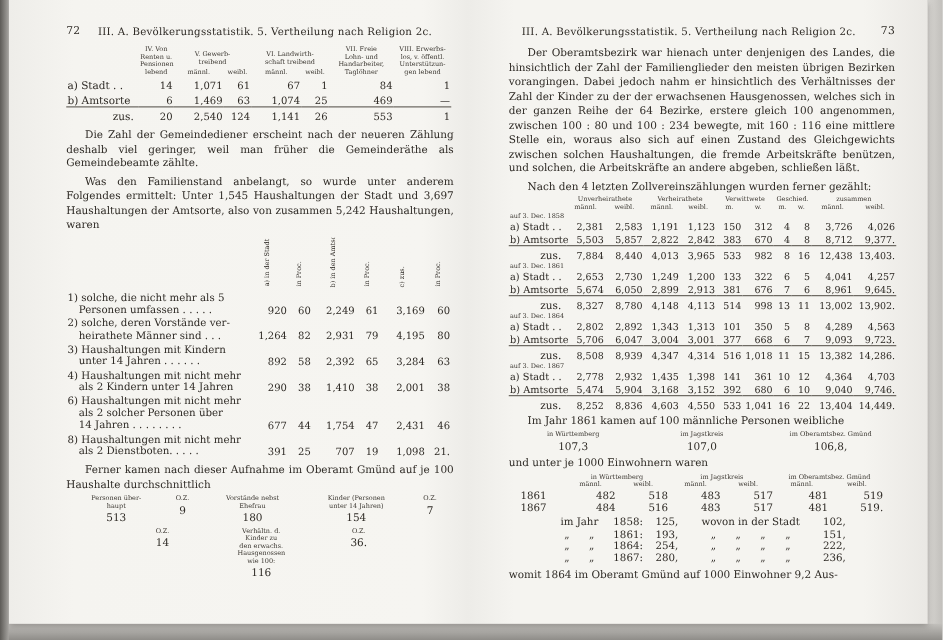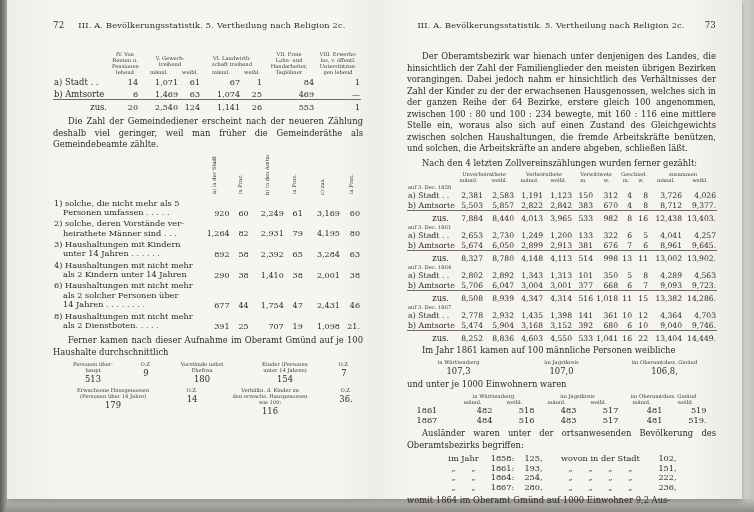--- a/index.html
+++ b/index.html
@@ -19,21 +19,21 @@
     position:absolute; left:7px; top:0; width:735px; height:499px; z-index:2;
     background:linear-gradient(90deg,#eeede9 0%,#f5f4f0 7%,#f6f5f1 45%,#edece8 50%,#f5f4f0 55%,#f5f4f0 93%,#eae8e4 100%);
     box-shadow:0 2px 5px rgba(40,38,35,.35);
   }
   .spread { display:flex; width:100%; height:100%; }
   .page { box-sizing:border-box; }
   .page-left  { width:372px; padding:20px 16px 0 46px; }
   .page-right { width:363px; padding:20px 26px 0 28px; }
 
   .runhead { display:flex; align-items:flex-end; font-size:8.2px; letter-spacing:.2px;
-    margin-bottom:21px; white-space:nowrap; }
+    margin-bottom:7px; white-space:nowrap; }
   .runhead .pn { font-size:8.6px; }
   .page-left  .runhead .pn { margin-right:14px; }
   .page-right .runhead { justify-content:flex-end; }
   .page-right .runhead .pn { margin-left:14px; }
   .page-right .runhead .rt { margin-right:6px; }
 
   .para { font-size:8.4px; line-height:11.5px; text-align:justify; text-indent:15px;
     margin:3px 0 3px 0; }
   .para.noindent { text-indent:0; }
   .center-line { font-size:8.4px; line-height:11.5px; text-indent:15px; margin:2px 0; }
@@ -170,20 +170,21 @@
                 <td class="num">124</td>
                 <td class="num">1,141</td>
                 <td class="num">26</td>
                 <td class="num">553</td>
                 <td class="num">1</td>
               </tr>
           </tbody>
         </table>
 
         <p class="para">Die Zahl der Gemeindediener erscheint nach der neueren Zählung deshalb viel geringer, weil man früher die Gemeinderäthe als Gemeindebeamte zählte.</p>
+        <p class="para">Was den Familienstand anbelangt, so wurde unter anderem Folgendes ermittelt: Unter 1,545 Haushaltungen der Stadt und 3,697 Haushaltungen der Amtsorte, also von zusammen 5,242 Haushaltungen, waren</p>
 
         <table class="t2">
           <colgroup>
               <col style="width:143px">
               <col style="width:34px">
               <col style="width:19px">
               <col style="width:35px">
               <col style="width:19px">
               <col style="width:37px">
               <col style="width:20px">
@@ -297,25 +298,20 @@
               <div class="v">154</div>
             </div>
 
             <div class="avg-col">
               <div class="fp">O.Z.</div>
               <div class="v">7</div>
             </div>
           </div>
         <div class="avg-row avg2">
 
-            <div class="avg-col">
-              <div class="fp">Erwachsene Hausgenossen
-(Personen über 14 Jahre)</div>
-              <div class="v">179</div>
-            </div>
 
             <div class="avg-col">
               <div class="fp">O.Z.</div>
               <div class="v">14</div>
             </div>
 
             <div class="avg-col">
               <div class="fp">Verhältn. d. Kinder zu
 den erwachs. Hausgenossen
 wie 100:</div>
@@ -627,21 +623,20 @@
             <td class="num">484</td>
                 <td class="num">516</td>
                 <td class="num">483</td>
                 <td class="num">517</td>
                 <td class="num">481</td>
                 <td class="num">519.</td>
               </tr>
           </tbody>
         </table>
 
-        <p class="para">Ausländer waren unter der ortsanwesenden Bevölkerung des Oberamtsbezirks begriffen:</p>
         <table class="t5">
           <colgroup>
               <col style="width:46px">
               <col style="width:32px">
               <col style="width:30px">
               <col style="width:104px">
               <col style="width:30px">
             </colgroup>
           <tbody>
             <tr>

